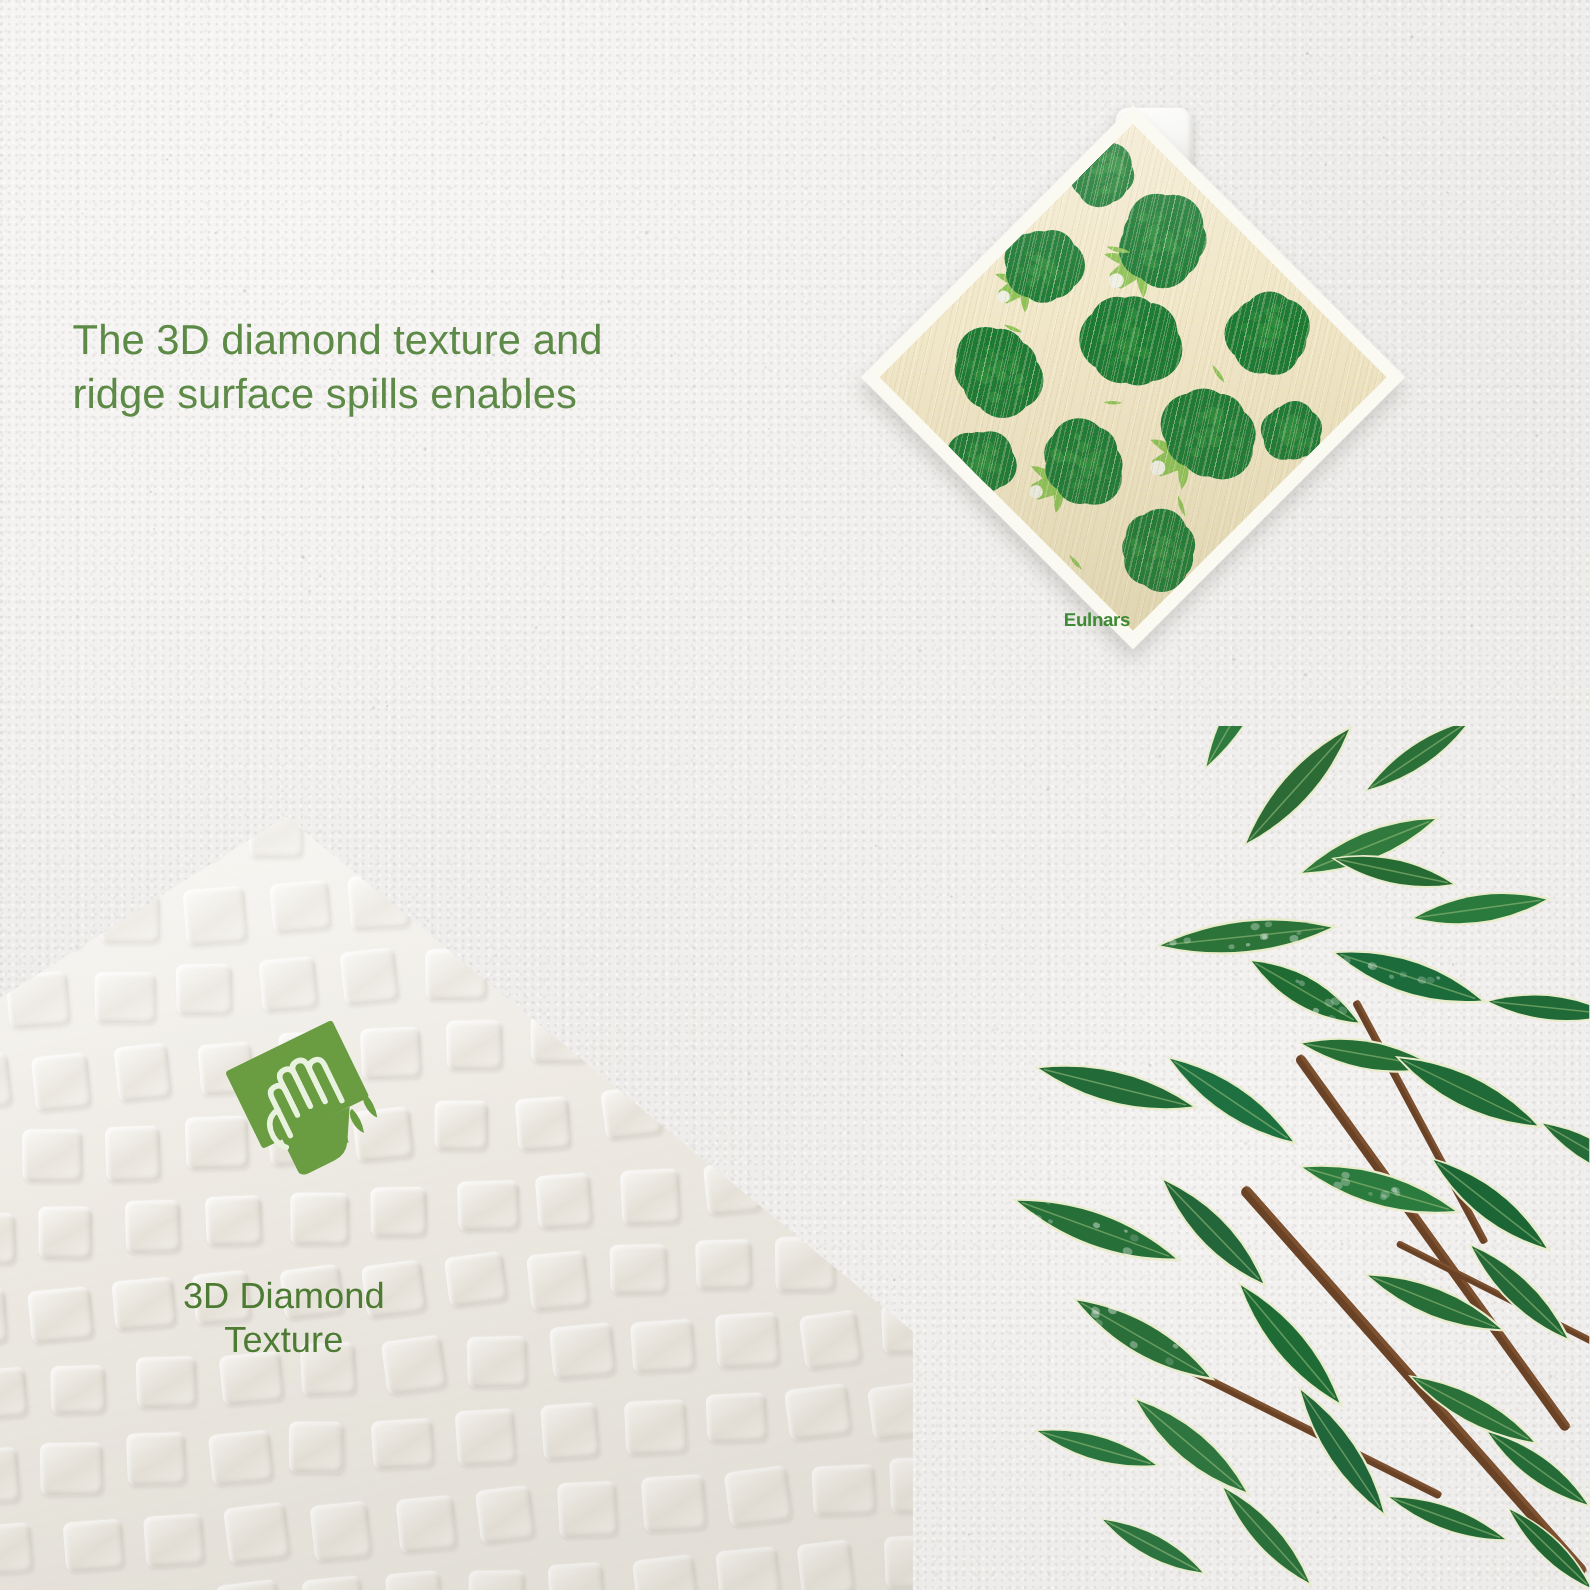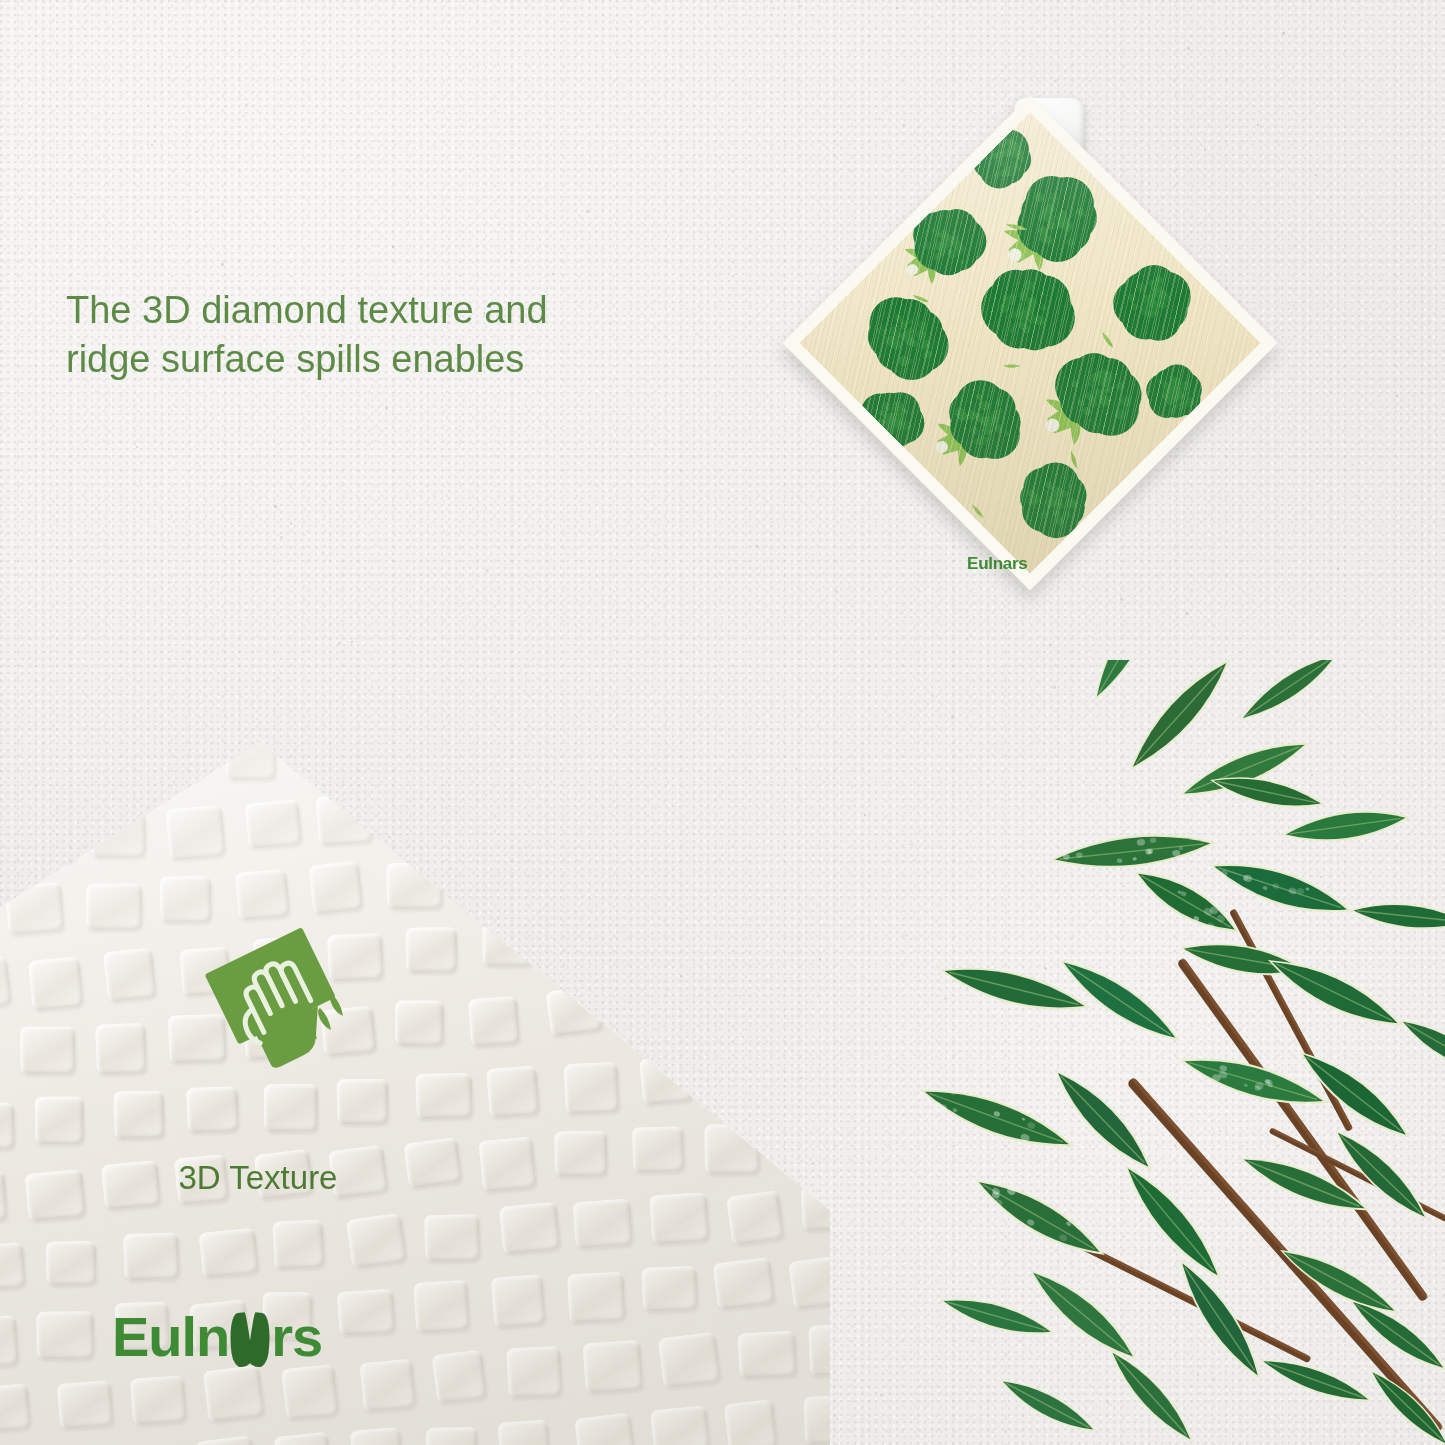--- a/index.html
+++ b/index.html
@@ -1363,27 +1363,18 @@
   </div>
 
 
   <div class="body-copy">
     <div>The 3D diamond texture and</div>
     <div>ridge surface spills enables</div>
   </div>
 
 
   <div class="texture-label">
-    <div>3D Texture</div>
+    <div>3D Diamond</div>
+    <div>Texture</div>
   </div>
 
-  <div class="logo">
-    <span class="logo-text">
-      <span>Euln</span>
-      <span class="logo-leaf">
-          <i class="l"></i>
-          <i class="r"></i>
-        </span>
-      <span>rs</span>
-    </span>
-  </div>
 
 </div>
 
 </body></html>

